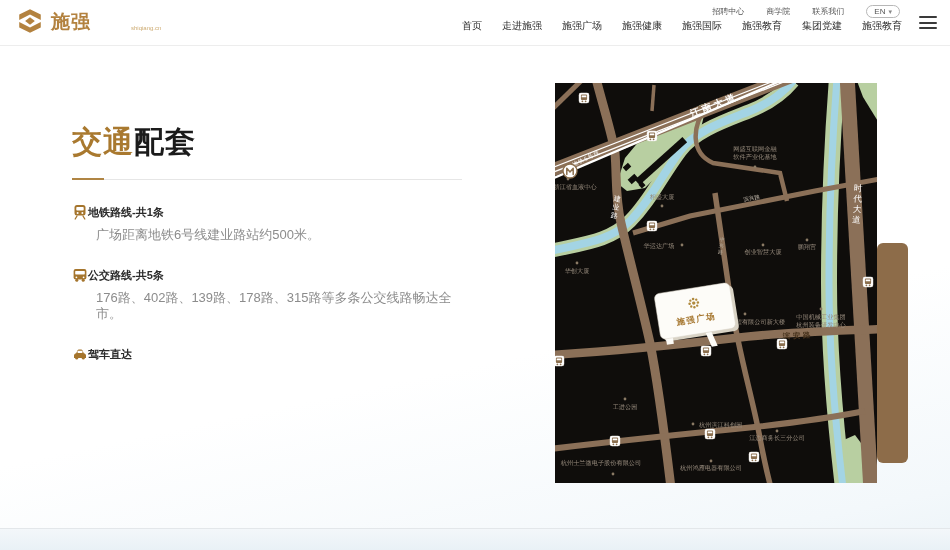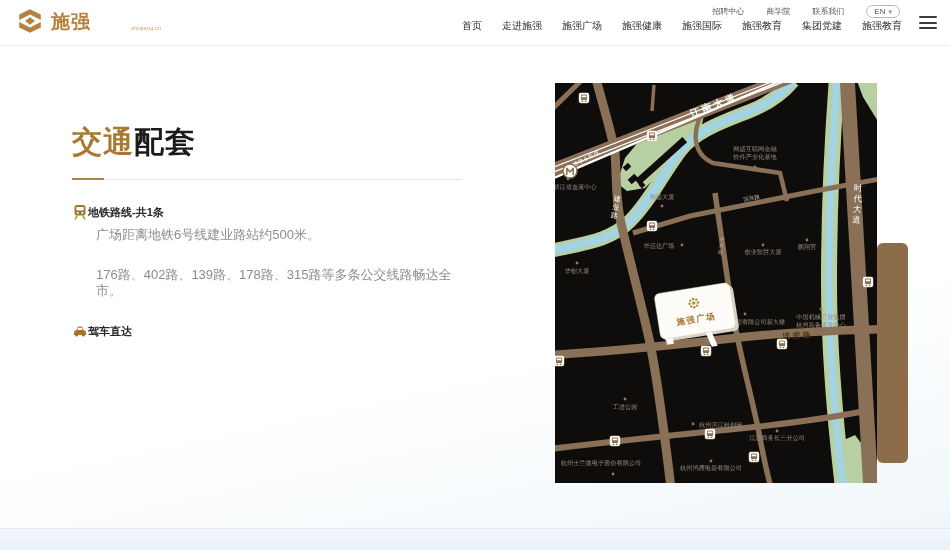--- a/index.html
+++ b/index.html
@@ -106,20 +106,31 @@
         <circle cx="5.6" cy="9" r="1" fill="#fff"></circle>
           <circle cx="10.4" cy="9" r="1" fill="#fff"></circle>
         <path d="M5,12 L3.2,15 M11,12 L12.8,15" stroke="#a5752d" stroke-width="1.3" stroke-linecap="round"></path>
       </svg>
       <span class="feat-title">地铁路线-共1条</span>
     </div>
     <div class="feat-desc">广场距离地铁6号线建业路站约500米。</div>
   </div>
 
   <div class="feat">
+    <div class="feat-head">
+      <svg class="feat-icon" viewBox="0 0 16 16">
+        <rect x="1.6" y="2" width="12.8" height="10.5" rx="2" fill="#a5752d"></rect>
+        <rect x="3.2" y="4" width="9.6" height="3.4" rx="0.6" fill="#fff"></rect>
+        <circle cx="4.8" cy="13.3" r="1.5" fill="#a5752d"></circle>
+          <circle cx="11.2" cy="13.3" r="1.5" fill="#a5752d"></circle>
+        <circle cx="4.4" cy="10.3" r="0.9" fill="#fff"></circle>
+          <circle cx="11.6" cy="10.3" r="0.9" fill="#fff"></circle>
+      </svg>
+      <span class="feat-title">公交路线-共5条</span>
+    </div>
     <div class="feat-desc">176路、402路、139路、178路、315路等多条公交线路畅达全市。</div>
   </div>
 
   <div class="feat">
     <div class="feat-head">
       <svg class="feat-icon" viewBox="0 0 16 16">
         <path d="M2,12 L2,9.5 C2,8.2 3,7.4 4.2,7.2 L5.3,4.8 C5.7,3.9 6.4,3.4 7.4,3.4 L8.6,3.4 C9.6,3.4 10.3,3.9 10.7,4.8 L11.8,7.2 C13,7.4 14,8.2 14,9.5 L14,12 Z" fill="#a5752d"></path>
         <rect x="5.6" y="4.7" width="4.8" height="2.2" rx="0.5" fill="#fff"></rect>
         <circle cx="4.7" cy="12.2" r="1.4" fill="#a5752d"></circle>
           <circle cx="11.3" cy="12.2" r="1.4" fill="#a5752d"></circle>

